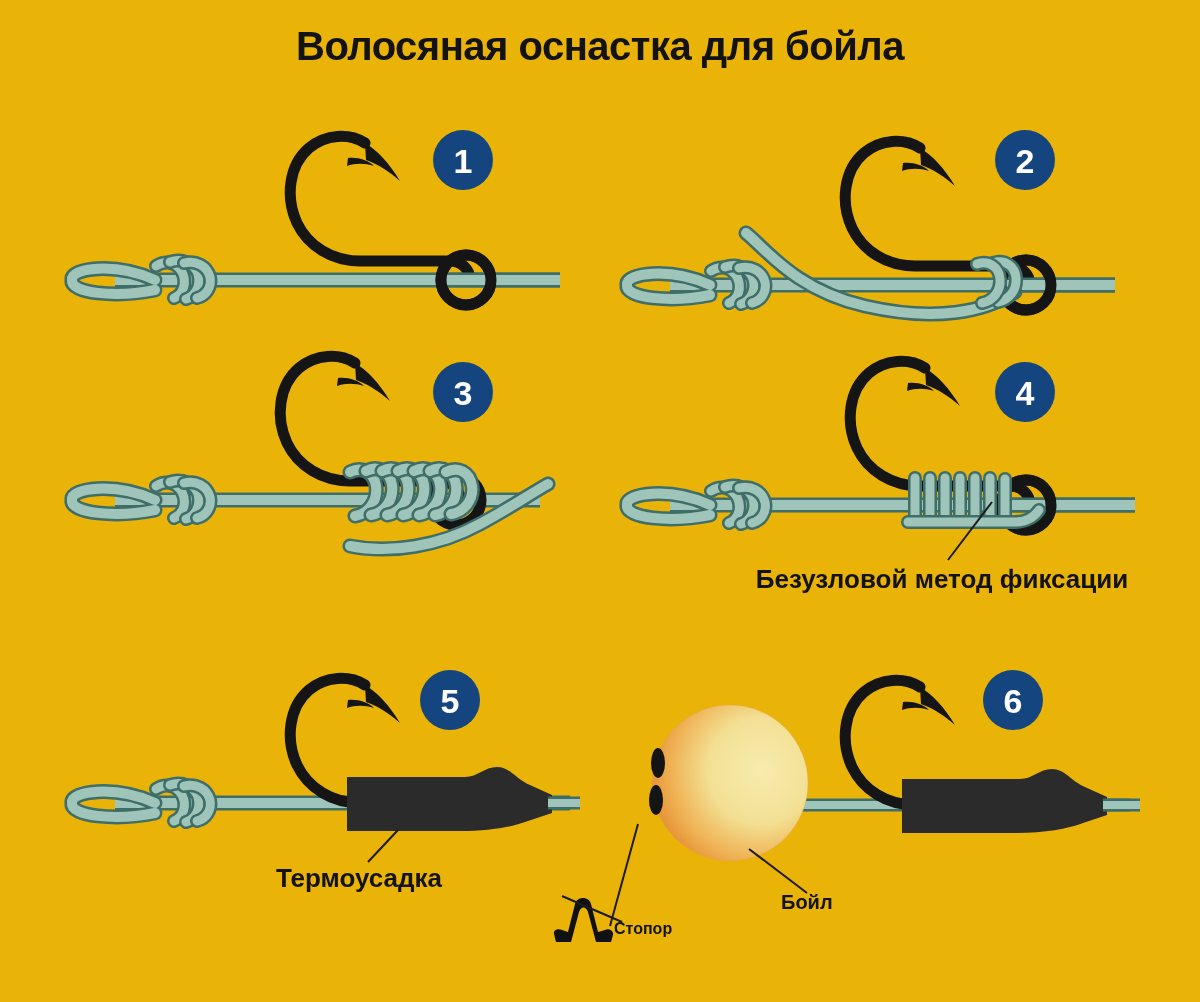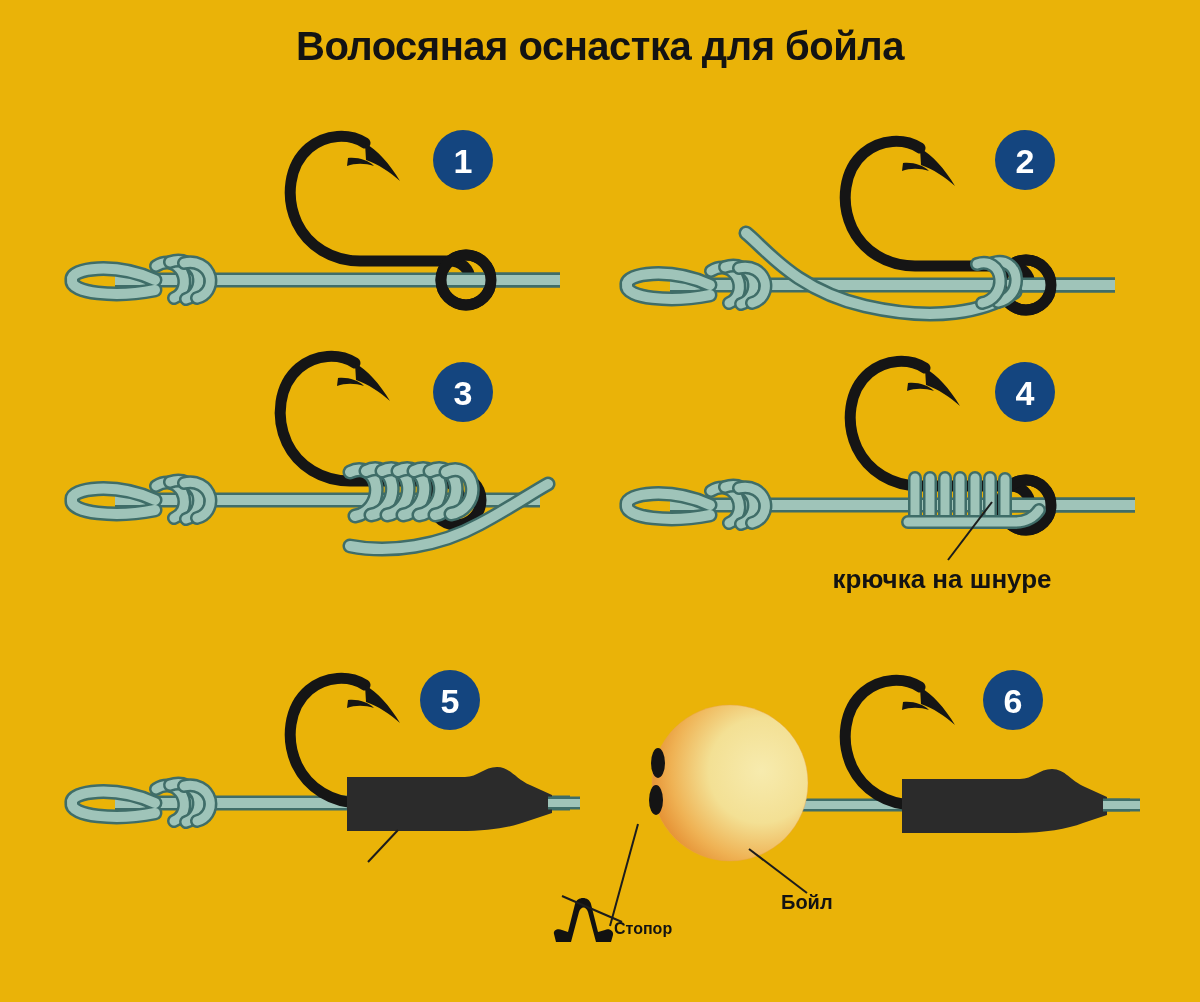--- a/index.html
+++ b/index.html
@@ -308,21 +308,21 @@
         <text class="badge-num" x="410" y="55" text-anchor="middle">4</text>
       </g>
     </svg>
   </div>
 
   <svg class="leader" style="left:930px; top:500px; width:80px; height:70px;">
     <line x1="62" y1="2" x2="18" y2="60" stroke="#1c1c1c" stroke-width="2"></line>
   </svg>
 
   <div class="caption c4">
-    <div>крючка на шнуре</div>
+    <div>Безузловой метод фиксации</div>
   </div>
 
   <div class="stage" style="left:60px; top:655px; width:545px; height:200px;">
     <svg width="545" height="200" viewBox="0 0 545 200">
       <g>
         <path d="M 55 148 L 510 148" stroke="#3f6d68" stroke-width="15" fill="none"></path>
         <path d="M 55 148 L 510 148" stroke="#9fc4b9" stroke-width="10" fill="none"></path>
       </g>
       <g>
         <path d="M 95 148 C 55 130, 10 136, 12 148 C 10 161, 55 166, 95 158" stroke="#3f6d68" stroke-width="15" fill="none" stroke-linecap="round"></path>
@@ -367,20 +367,21 @@
         <circle cx="390" cy="45" r="30" fill="#14457f"></circle>
         <text class="badge-num" x="390" y="58" text-anchor="middle">5</text>
       </g>
     </svg>
   </div>
 
   <svg class="leader" style="left:360px; top:828px; width:50px; height:40px;">
     <line x1="38" y1="2" x2="8" y2="34" stroke="#1c1c1c" stroke-width="2"></line>
   </svg>
 
+  <div class="caption c5">Термоусадка</div>
 
   <div class="stage" style="left:610px; top:655px; width:570px; height:210px;">
     <svg width="570" height="210" viewBox="0 0 570 210">
       <defs>
         <radialGradient id="boilieGrad" cx="0.70" cy="0.42" r="0.80">
           <stop offset="0%" stop-color="#f7ebae"></stop>
           <stop offset="42%" stop-color="#f3e094"></stop>
           <stop offset="72%" stop-color="#efb254"></stop>
           <stop offset="100%" stop-color="#e07f22"></stop>
         </radialGradient>

